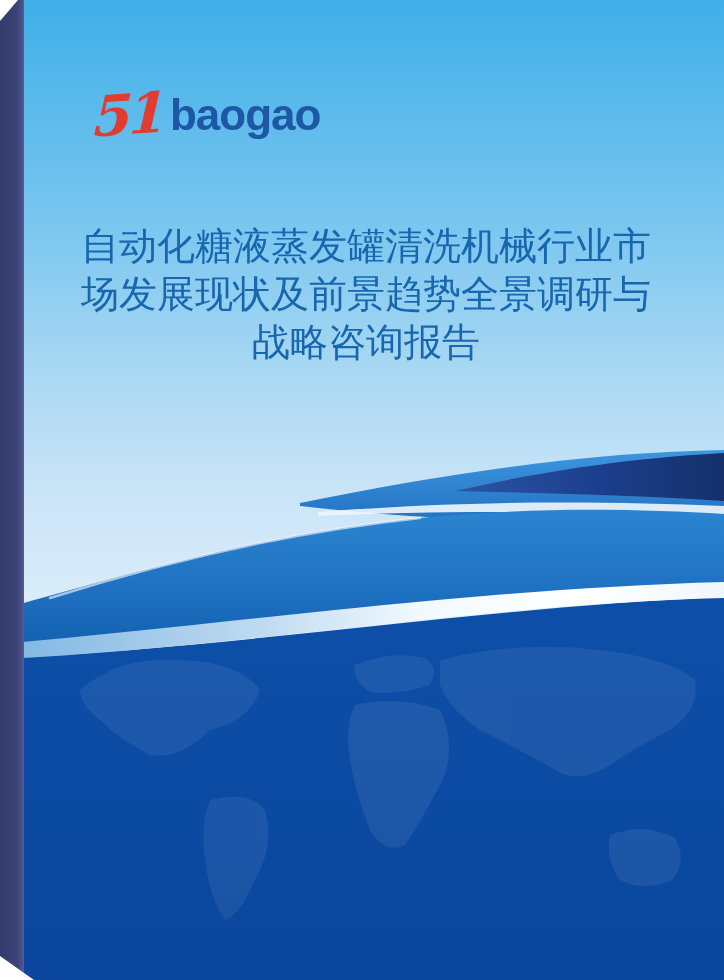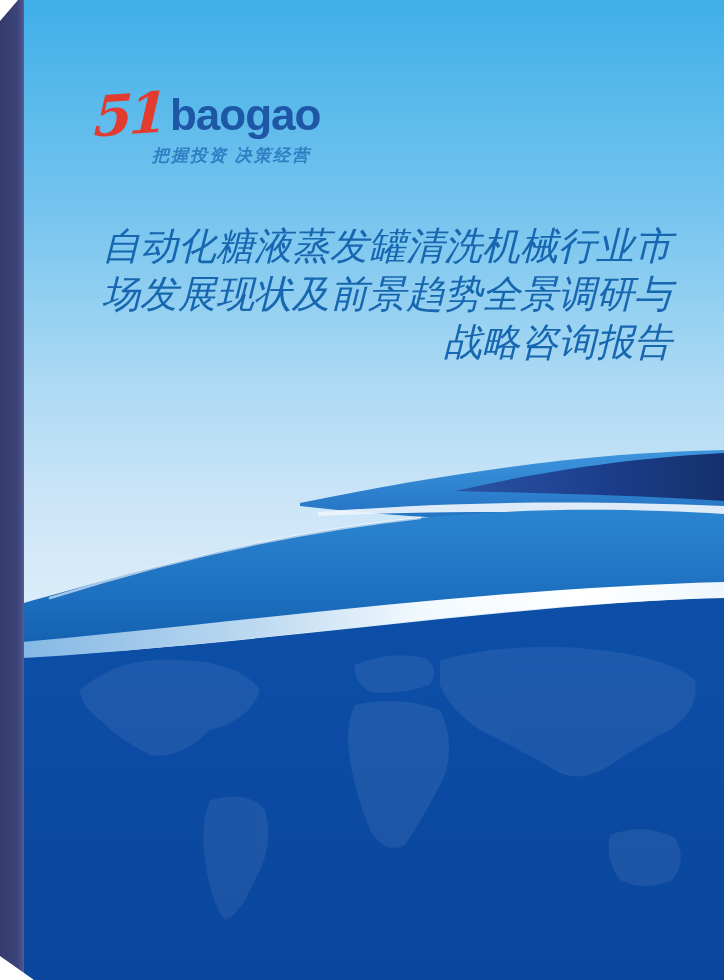--- a/index.html
+++ b/index.html
@@ -40,24 +40,24 @@
     font-size:44px;line-height:50px;font-weight:bold;
     color:#1D57A5;letter-spacing:-1px;margin-top:4px;text-align:right;
   }
   .logo-tagline{
     margin-left:58px;margin-top:2px;
     font-size:17px;font-weight:bold;font-style:italic;
     color:#2F7DC2;letter-spacing:2px;
   }
   
   .report-title{
-    position:absolute;left:84px;top:222px;width:588px;
+    position:absolute;left:72px;top:222px;width:588px;
     font-size:38px;line-height:48px;font-weight:500;
     color:#1767B0;z-index:4;
-    text-align:right;word-break:break-all;font-style:italic;
+    text-align:center;word-break:break-all;
   }
 </style>
 </head>
 <body>
 
 <div class="cover">
 
   <svg class="bg-svg" viewBox="0 0 724 980" preserveAspectRatio="none">
     <defs>
       <linearGradient id="bgGrad" x1="0" y1="0" x2="0" y2="1">
@@ -123,18 +123,17 @@
 
   <div class="edge-bar"></div>
   <div class="corner top-left"></div>
   <div class="corner bottom-left"></div>
 
   <div class="logo">
     <div class="logo-row">
       <span class="logo-mark">51</span>
       <span class="logo-word">baogao</span>
     </div>
-    <div class="logo-tagline">把握投资 决策经营</div>
   </div>
 
   <div class="report-title">自动化糖液蒸发罐清洗机械行业市场发展现状及前景趋势全景调研与战略咨询报告</div>
 
 </div>
 
 </body></html>

